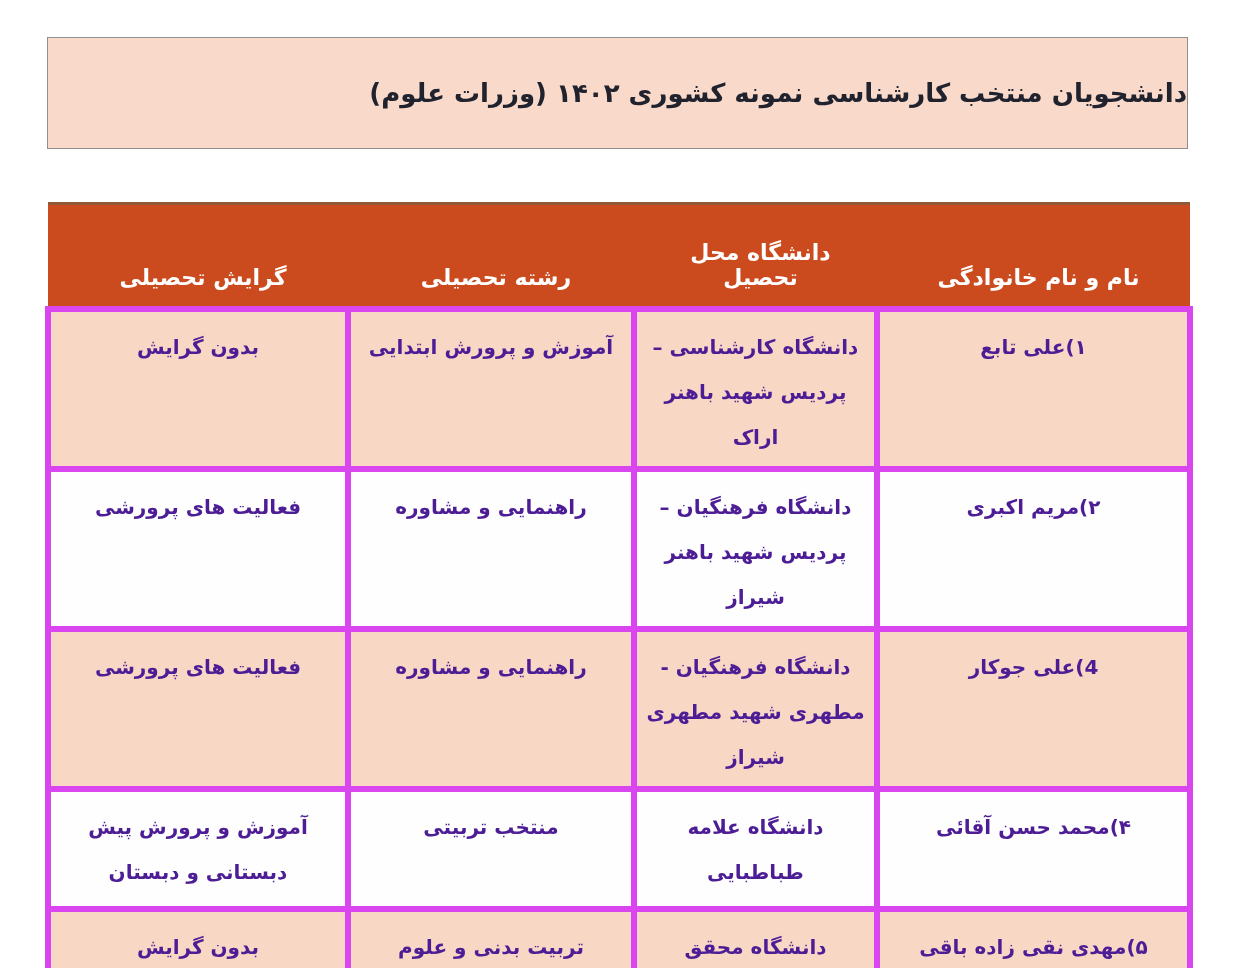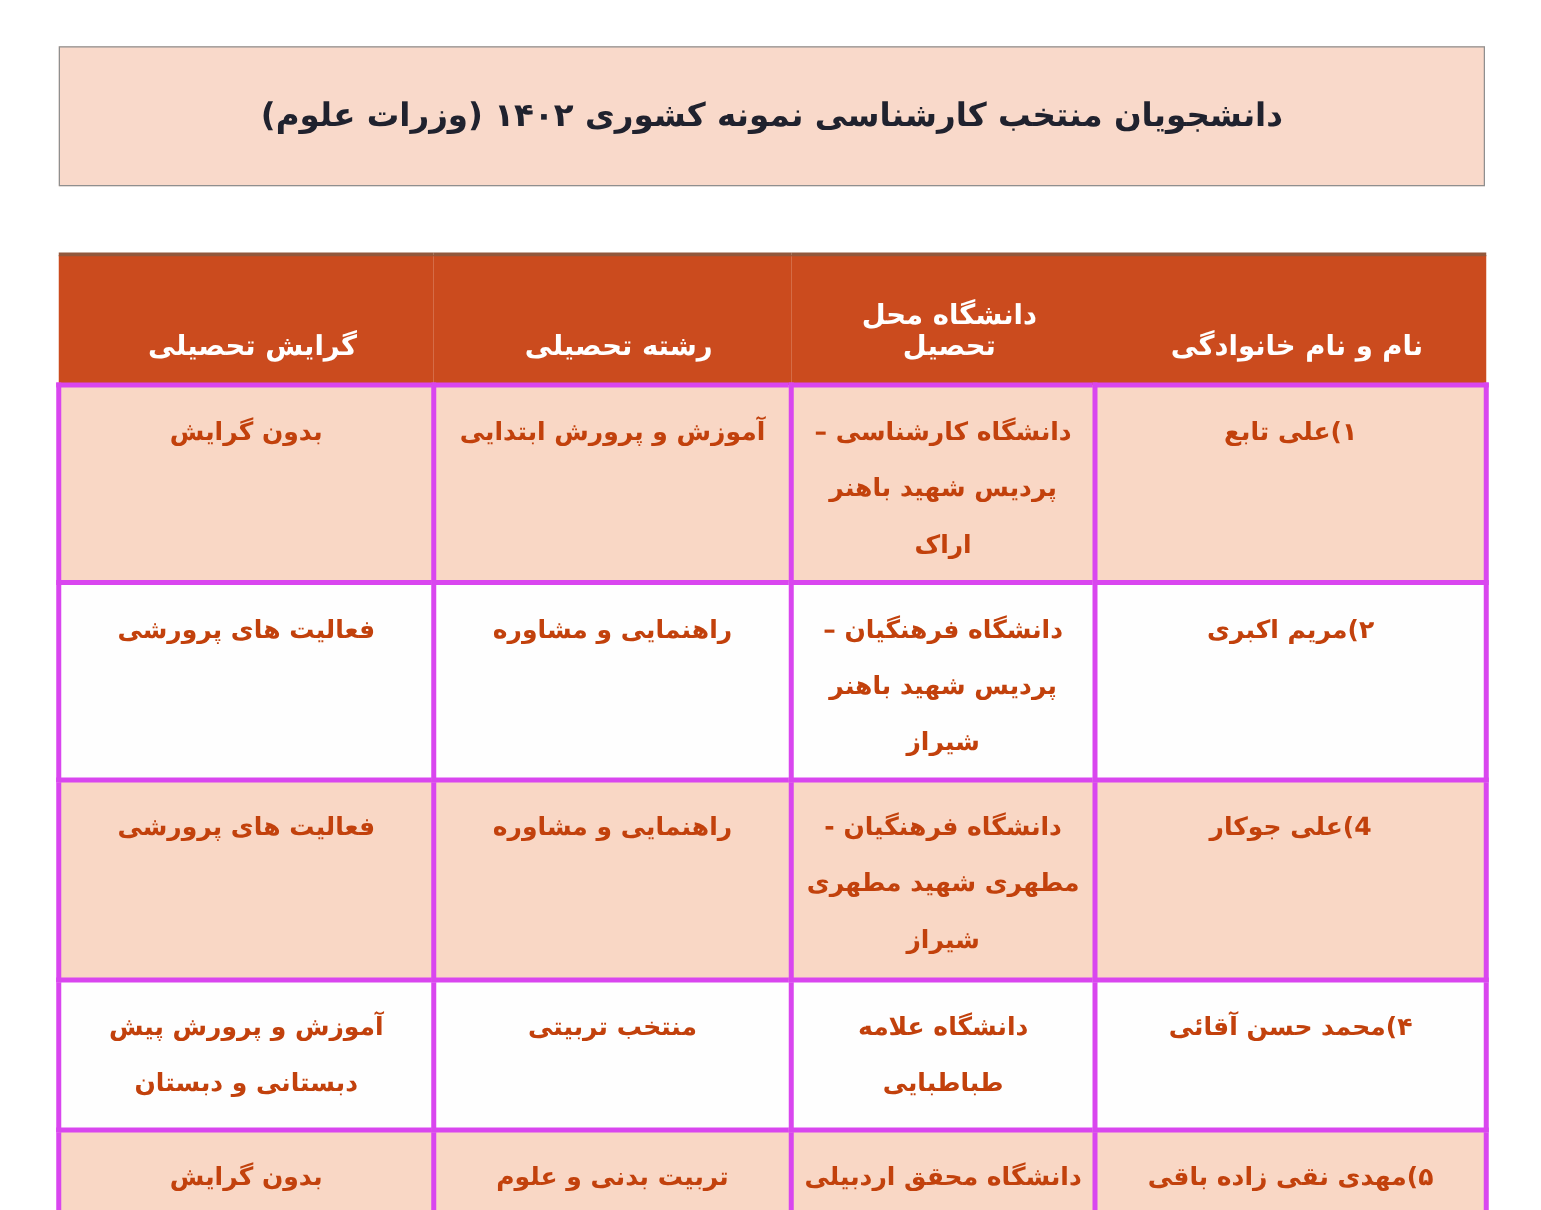--- a/index.html
+++ b/index.html
@@ -20,21 +20,21 @@
     position: absolute;
     left: 47px;
     top: 37px;
     width: 1141px;
     height: 112px;
     box-sizing: border-box;
     background: #f9d9ca;
     border: 1px solid #8f8f8f;
     display: flex;
     align-items: center;
-    justify-content: center;
+    justify-content: flex-start;
   }
   .title-text {
     font-size: 26px;
     font-weight: bold;
     color: #20222e;
     text-align: center;
     direction: rtl;
   }
   table.students {
     position: absolute;
@@ -52,27 +52,27 @@
     font-size: 22px;
     font-weight: bold;
     text-align: center;
     vertical-align: bottom;
     padding: 0 6px 16px 16px;
     border: 0;
     border-top: 3px solid #92583c;
     border-bottom: 3px solid #faf6f1;
   }
   table.students td {
-    border: 4px solid #d946ef;
+    border: 6px solid #d946ef;
     vertical-align: top;
     text-align: center;
     padding: 13px 8px 6px 8px;
     font-size: 20px;
     font-weight: bold;
-    color: #c2410c;
+    color: #4c1d95;
     line-height: 2.25;
     direction: rtl;
   }
   tr.row-1 { height: 156px; }
   tr.row-2 { height: 155px; }
   tr.row-3 { height: 160px; }
   tr.row-4 { height: 120px; }
   tr.row-5 { height: 84px; }
   tr.shade-pink  td { background: #f9d7c5; }
   tr.shade-white td { background: #fefefe; }

